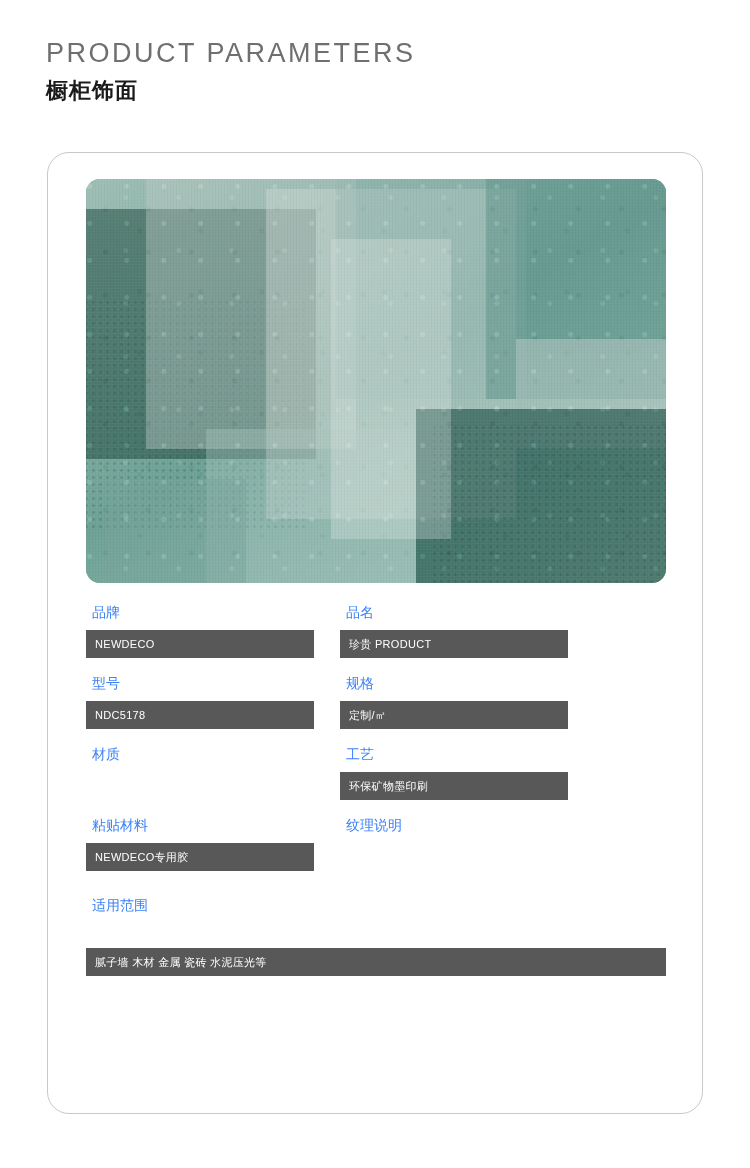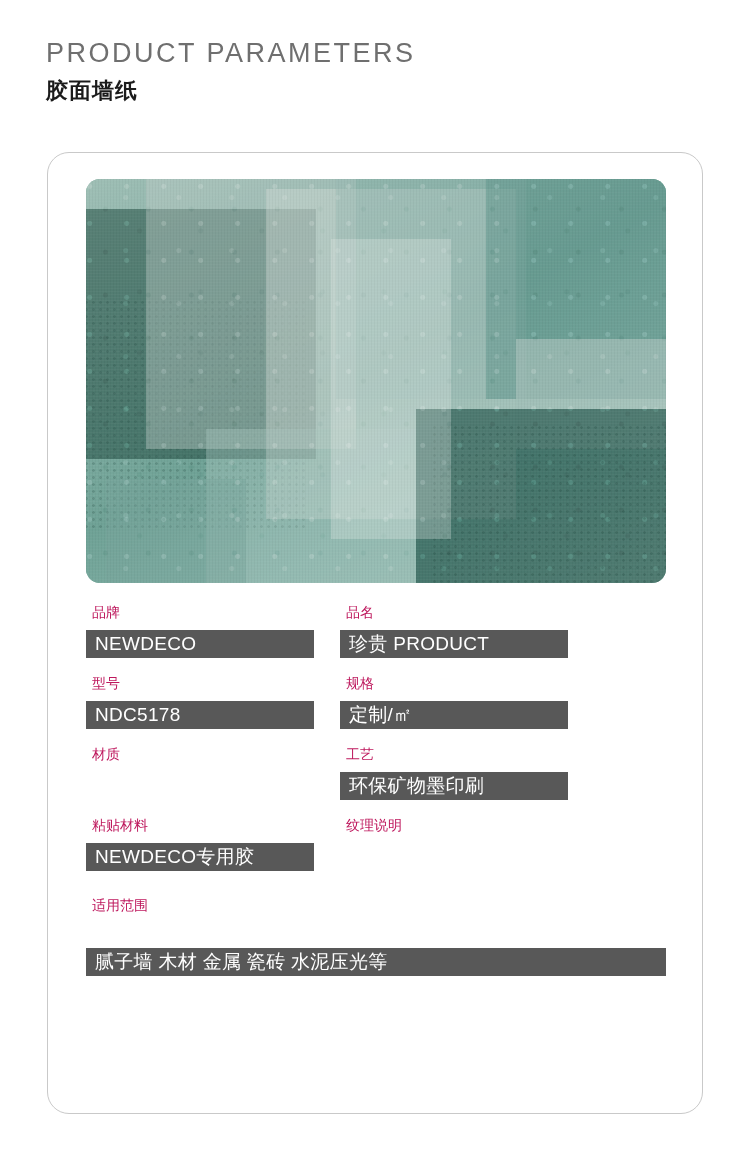--- a/index.html
+++ b/index.html
@@ -121,47 +121,47 @@
     margin-bottom: 14px;
   }
   .field {
     width: 228px;
   }
   .field.wide {
     width: 580px;
   }
   .field-label {
     font-size: 14px;
-    color: #be185d;
+    color: #3b82f6;
     line-height: 22px;
     padding-left: 6px;
     margin-bottom: 7px;
     white-space: nowrap;
   }
   .field-value {
     background: #585858;
     color: #ffffff;
-    font-size: 19px;
+    font-size: 11px;
     line-height: 28px;
     height: 28px;
     padding: 0 9px;
     box-sizing: border-box;
     white-space: nowrap;
     overflow: hidden;
     letter-spacing: .3px;
   }
 </style>
 </head>
 <body>
 
 <div class="page">
 
   <div class="header">
     <div class="header-en">PRODUCT  PARAMETERS</div>
-    <div class="header-cn">胶面墙纸</div>
+    <div class="header-cn">橱柜饰面</div>
   </div>
 
   <div class="card">
 
     <div class="hero">
       <div class="hero-layer hero-base"></div>
 
       <div class="sq" style="left:-20px; top:30px; width:250px; height:250px; background:rgba(34,78,68,.55);"></div>
       <div class="sq dotfill" style="left:-10px; top:120px; width:230px; height:230px; opacity:.5;"></div>
       <div class="sq" style="left:60px; top:-30px; width:210px; height:300px; background:rgba(190,205,200,.42);"></div>

